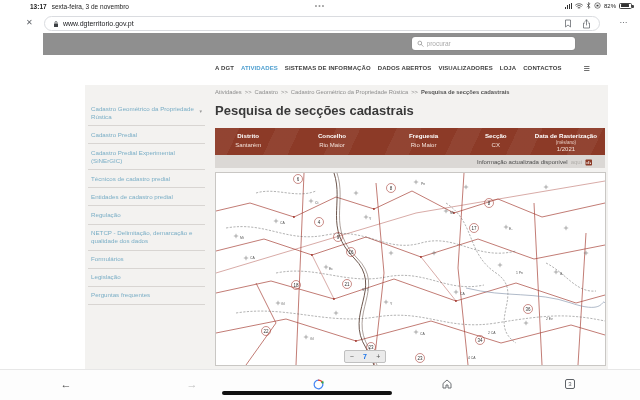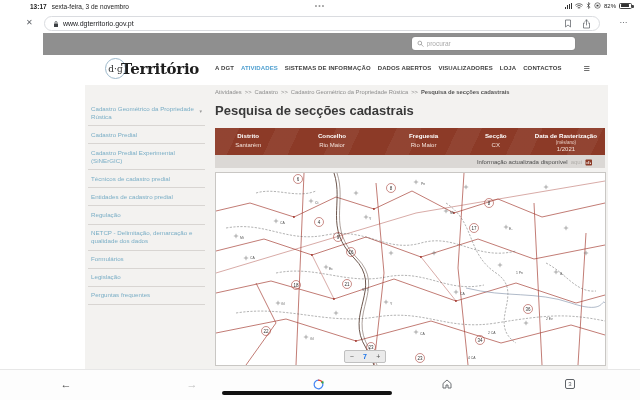--- a/index.html
+++ b/index.html
@@ -142,24 +142,20 @@
     <div class="search-box">
       <svg width="7" height="7" viewBox="0 0 14 14">
           <circle cx="6" cy="6" r="4" stroke="#8a8a8a" stroke-width="1.5" fill="none"></circle>
           <path d="M9 9 L13 13" stroke="#8a8a8a" stroke-width="1.5" stroke-linecap="round"></path>
         </svg>
       <input type="text" placeholder="procurar" style="">
     </div>
   </div>
 
   <div class="site-header">
-    <div class="logo">
-      <span class="logo-circle">d·g</span>
-      <span class="logo-word">Território</span>
-    </div>
     <div class="main-nav">
       <span>A DGT</span>
       <span class="active">ATIVIDADES</span>
       <span>SISTEMAS DE INFORMAÇÃO</span>
       <span>DADOS ABERTOS</span>
       <span>VISUALIZADORES</span>
       <span>LOJA</span>
       <span>CONTACTOS</span>
     </div>
     <span class="hamburger">≡</span>

